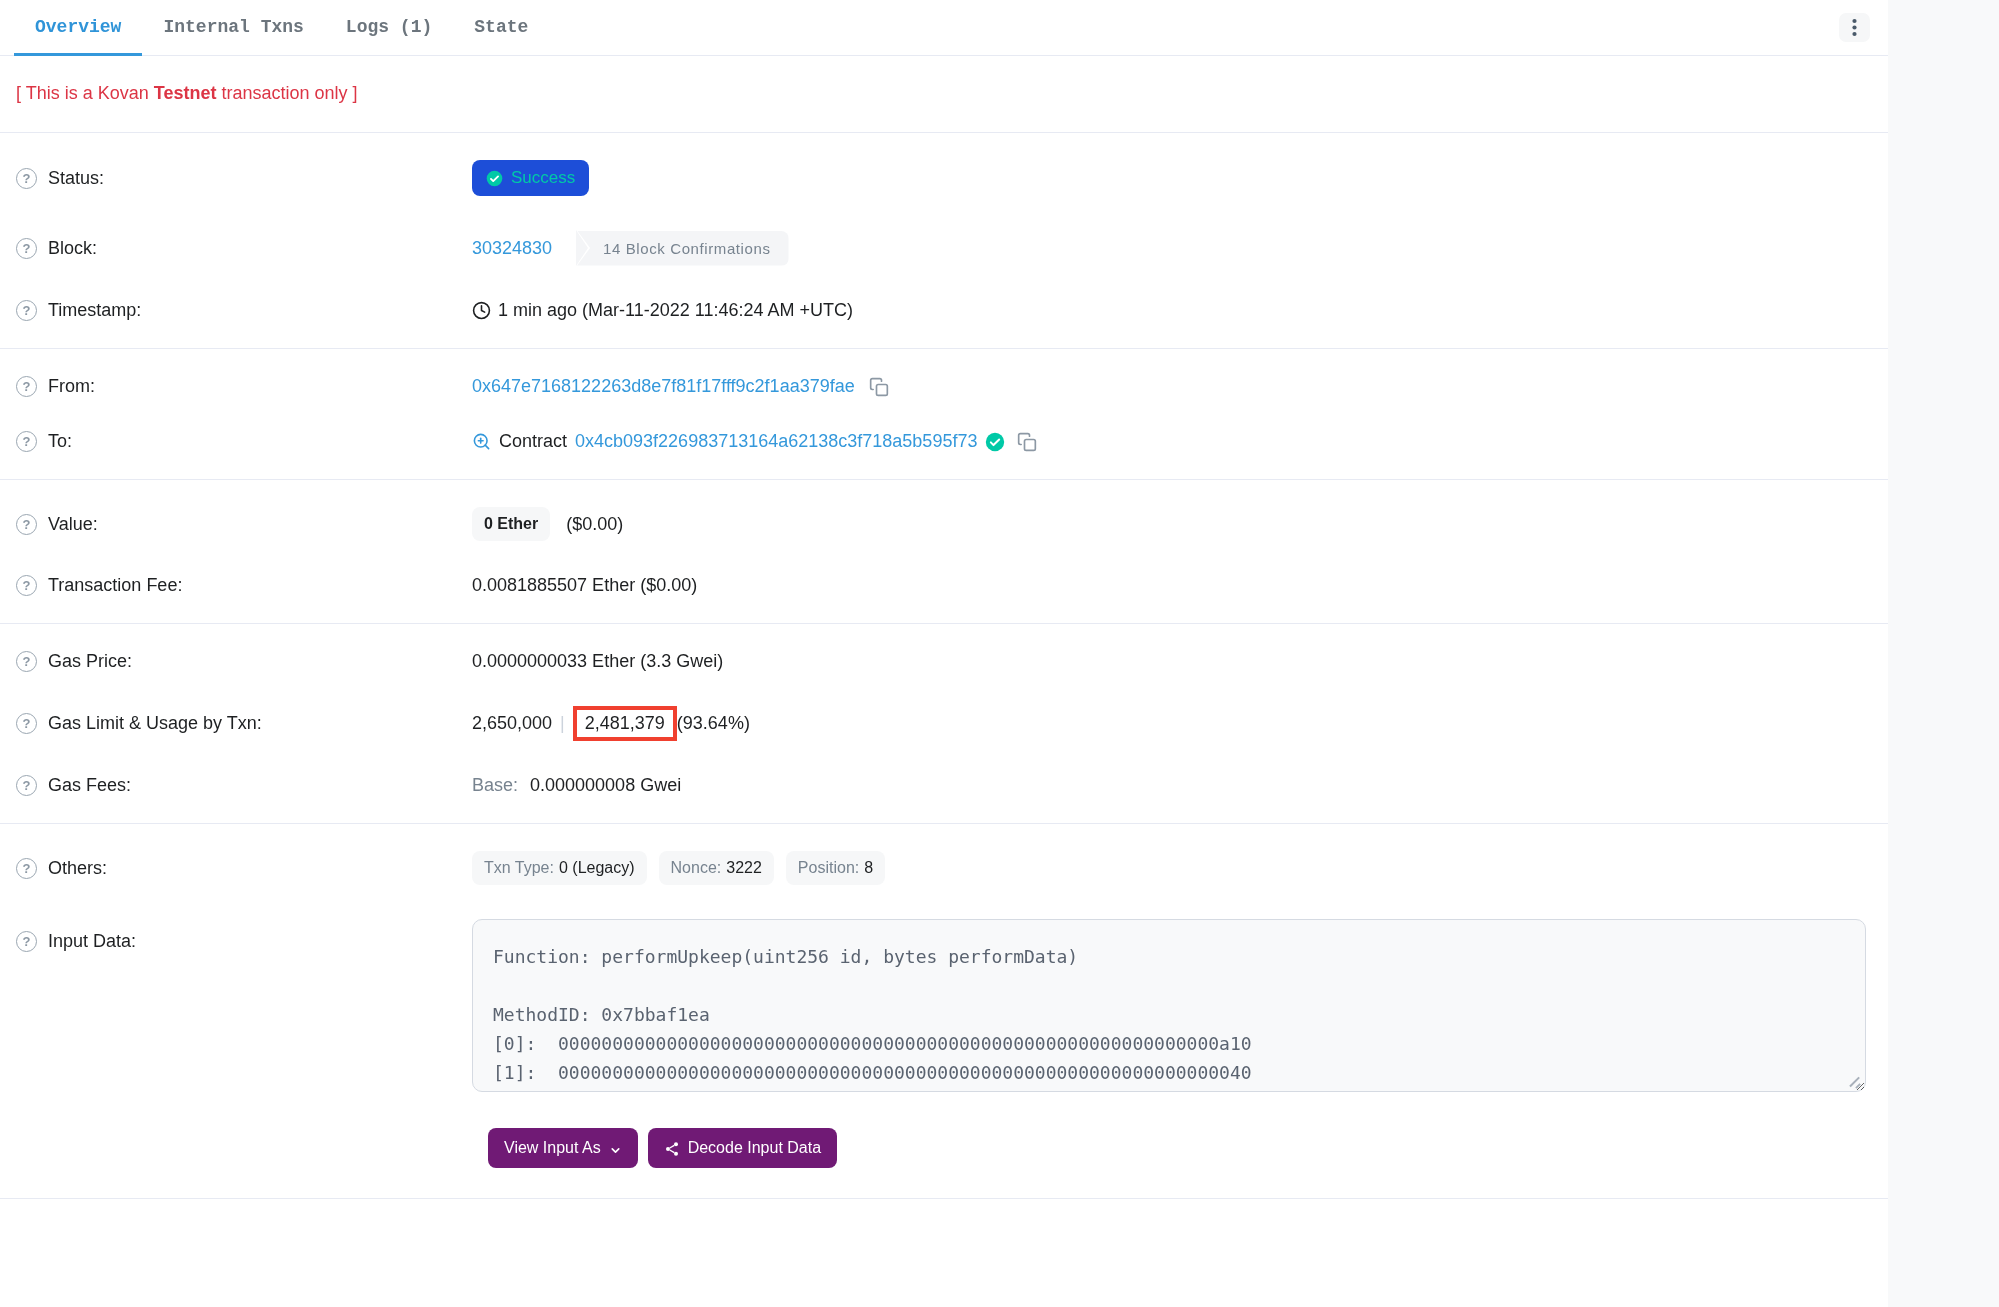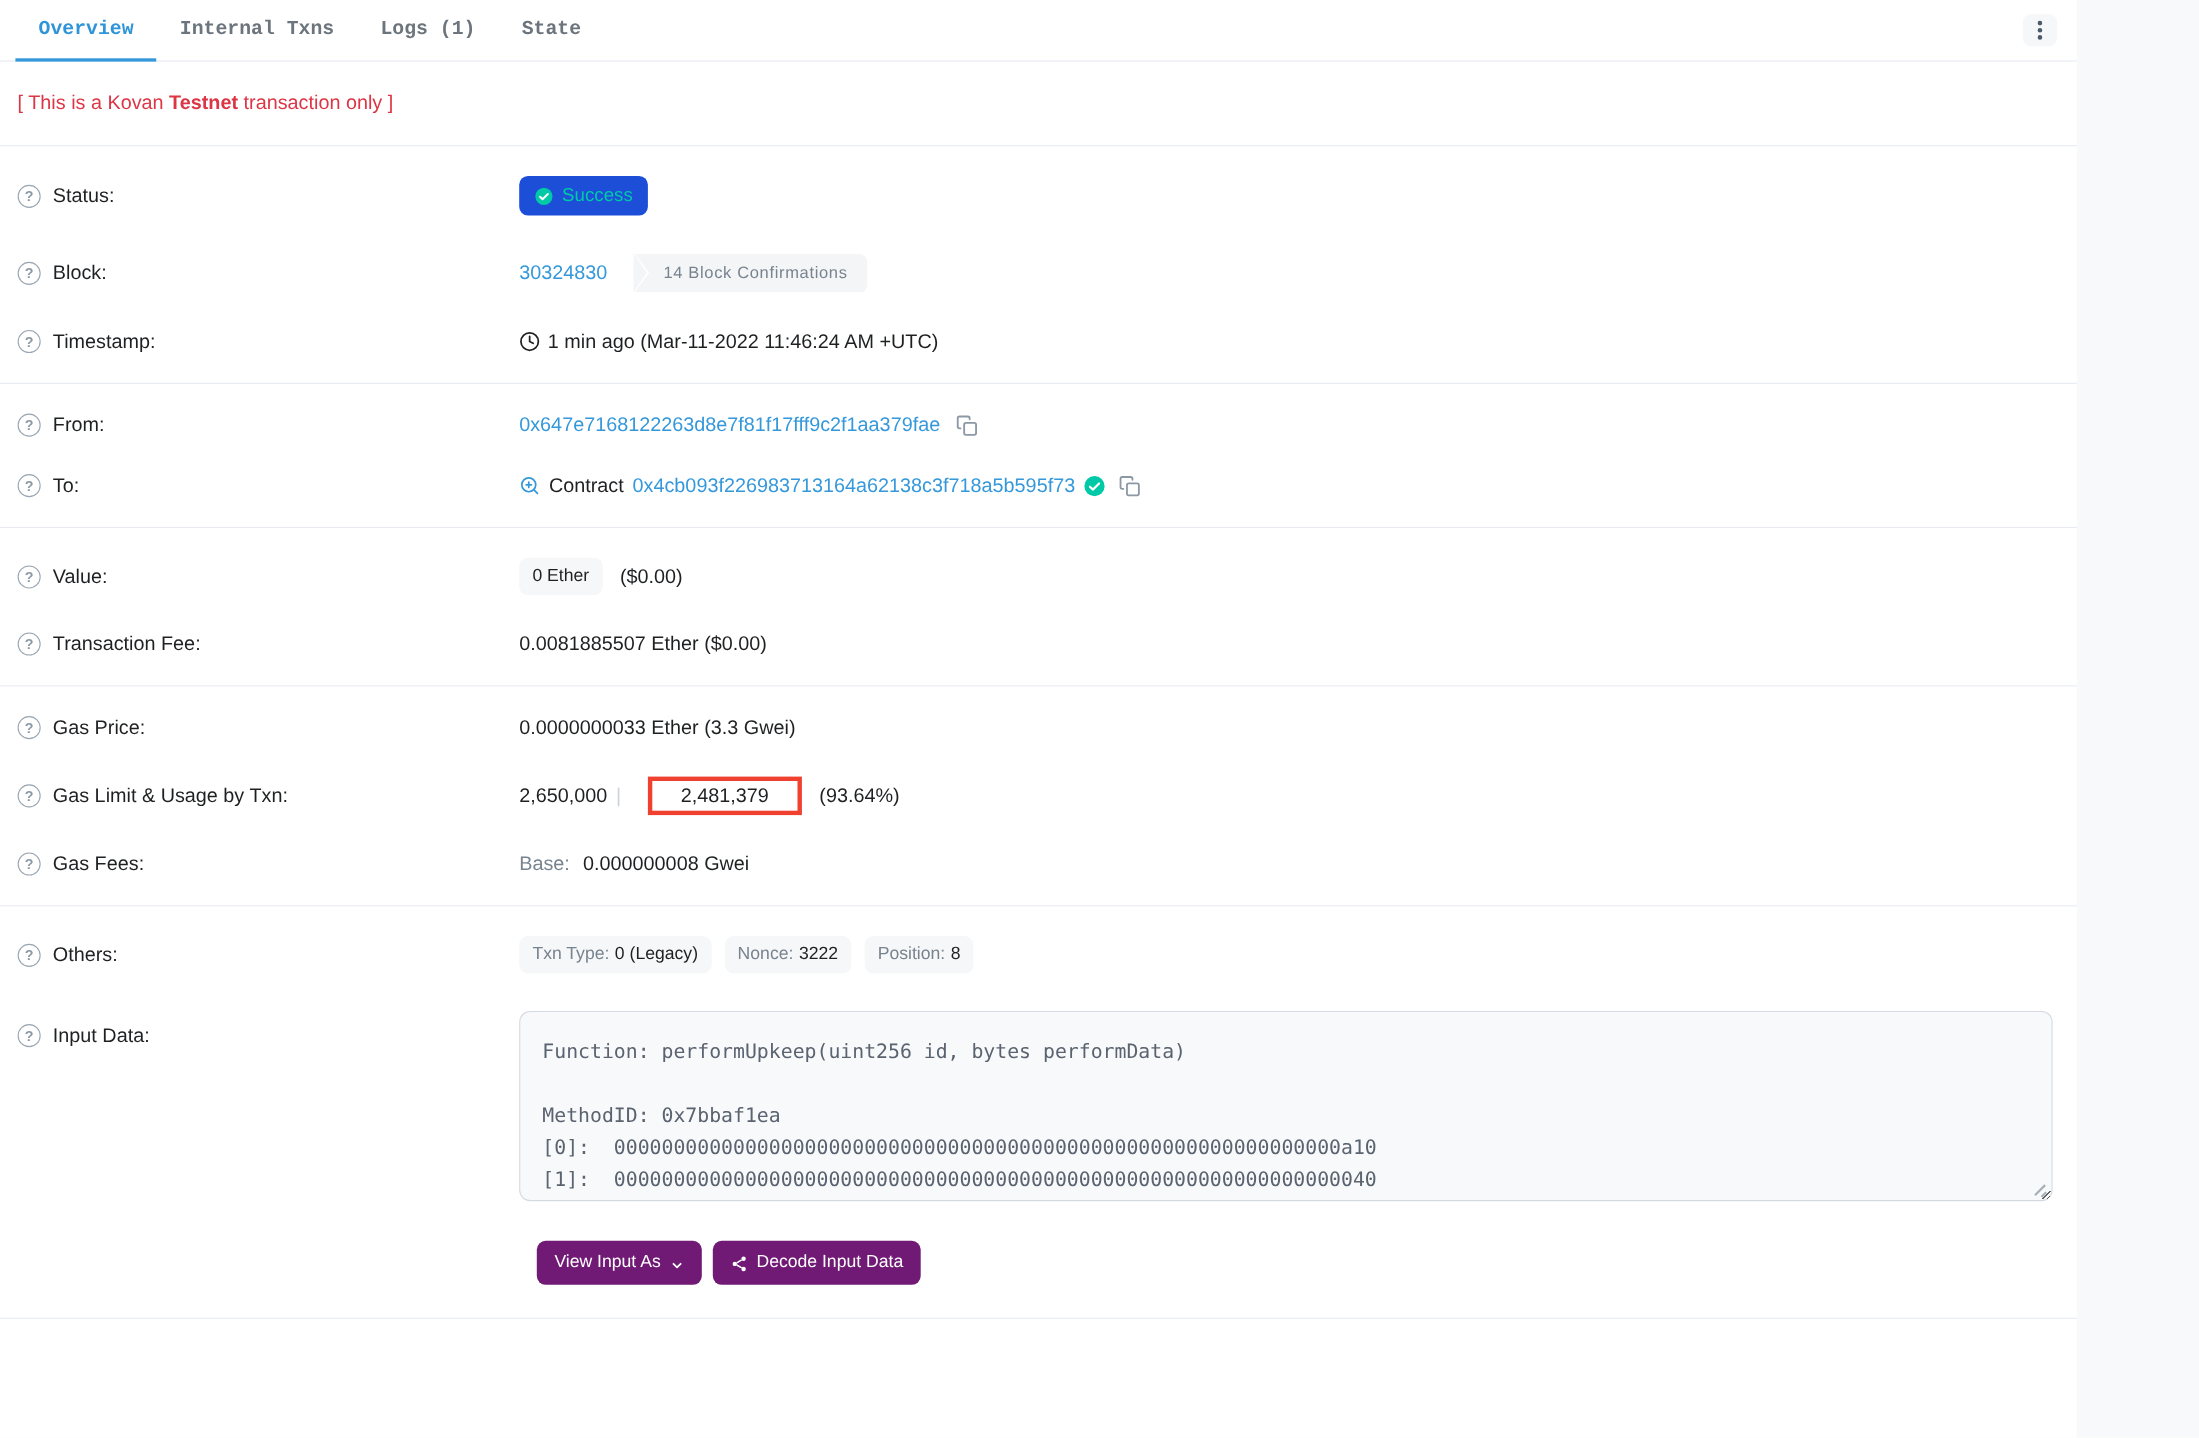--- a/index.html
+++ b/index.html
@@ -108,22 +108,22 @@
   .pill .k { color:#77838f; }
   .pill .v { color:#1e2022; font-weight:500; }
   .others-badges { display:flex; gap:12px; }
 
   .muted { color:#77838f; }
   .sep { color:#ccd3dc; margin:0 8px; }
 
   .redbox {
     display:inline-block;
     border:4px solid #f0402f;
-    padding:3px 26px;
-    margin:0 16px;
+    padding:3px 8px;
+    margin:0 0;
   }
 
   
   .input-wrap { position:relative; width:1394px; }
   textarea.input-data {
     width:1394px; height:173px;
     background:#f8f9fa;
     border:1px solid #d5dae2;
     border-radius:10px;
     padding:22px 20px;
@@ -267,21 +267,21 @@
   </div>
 
   <div class="section">
     <div class="row">
       <div class="row-label">
         <span class="qicon"></span>
         <span>Value:</span>
       </div>
       <div class="row-value" style="gap:16px;">
         <span class="pill">
-            <span class="v" style="font-weight:400">0 Ether</span>
+            <span class="v" style="font-weight:700">0 Ether</span>
           </span>
         <span>($0.00)</span>
       </div>
     </div>
 
     <div class="row">
       <div class="row-label">
         <span class="qicon"></span>
         <span>Transaction Fee:</span>
       </div>

